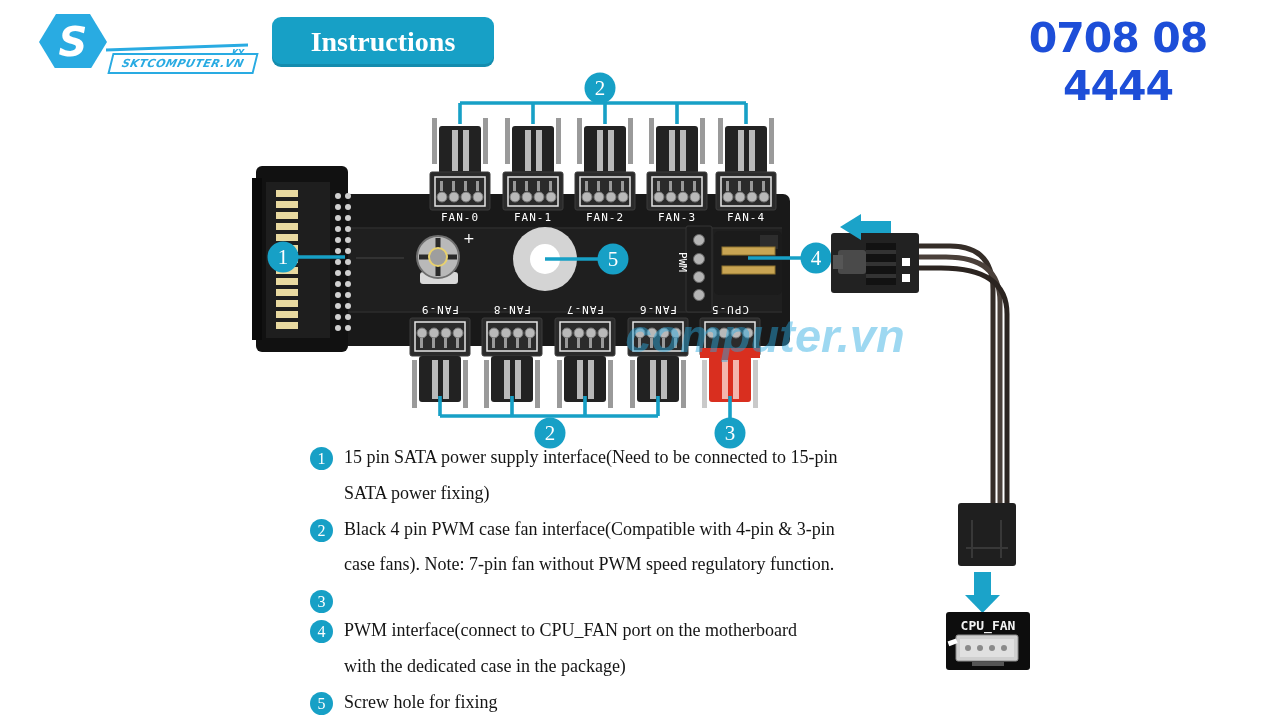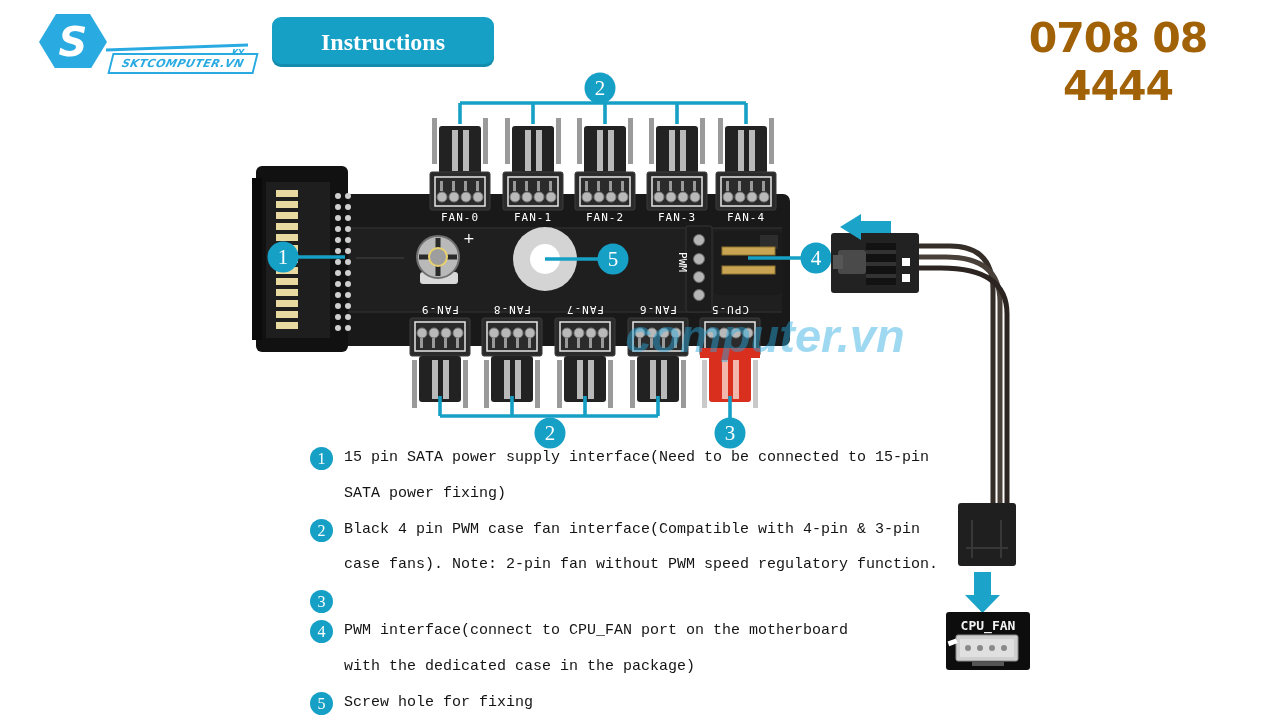--- a/index.html
+++ b/index.html
@@ -13,32 +13,32 @@
       transform:skewY(-2deg);}
   .logo-tag{position:absolute;left:214px;top:43px;font-family:"DejaVu Sans",sans-serif;
       font-weight:700;font-size:8px;color:#29abe2;font-style:italic;}
   .logo-sub{position:absolute;left:92px;top:47px;width:142px;height:17px;border:2px solid #29abe2;
       transform:skewX(-14deg);display:flex;align-items:center;justify-content:center;
       font-family:"DejaVu Sans",sans-serif;font-weight:800;font-style:italic;font-size:11px;
       color:#29abe2;letter-spacing:.5px;background:#fff;}
   .title-box{position:absolute;left:272px;top:17px;width:222px;height:50px;background:#17a0c6;
       border-radius:9px;display:flex;align-items:center;justify-content:center;
       box-shadow:inset 0 -3px 0 rgba(0,0,0,.12);}
-  .title-box span{font-family:"Liberation Serif",serif;font-weight:700;font-size:24px;color:#ffffff;}
+  .title-box span{font-family:"Liberation Serif",serif;font-weight:700;font-size:28px;color:#ffffff;}
   .phone{position:absolute;left:968px;top:14px;width:300px;text-align:center;
-      font-family:"DejaVu Sans",sans-serif;font-weight:800;font-size:41px;color:#a16207;
+      font-family:"DejaVu Sans",sans-serif;font-weight:800;font-size:41px;color:#1d4ed8;
       letter-spacing:-1px;}
   
   .legend{position:absolute;left:310px;top:440px;width:680px;}
   .legend .item{display:flex;margin:0;}
   .legend .badge{flex:0 0 23px;height:23px;margin:7px 11px 0 0;background:#17a0c6;color:#fff;
       border-radius:50%;text-align:center;line-height:23px;font-size:16px;
       font-family:"Liberation Serif",serif;}
   .legend .lines{display:flex;flex-direction:column;}
-  .legend .ln{font-size:15px;line-height:35.8px;color:#141414;white-space:nowrap;font-family:Liberation Mono, monospace;}
+  .legend .ln{font-size:18px;line-height:35.8px;color:#141414;white-space:nowrap;}
   svg text{user-select:none;}
 </style>
 </head>
 <body>
 
 <div class="logo">
   <svg width="230" height="62">
     <polygon points="38,8 72,8 89,36 72,64 38,64 21,36" fill="#29abe2"></polygon>
     <text x="55" y="50" text-anchor="middle" font-family="DejaVu Sans" font-style="italic" font-weight="800" font-size="40" fill="#ffffff">S</text>
   </svg>
@@ -395,21 +395,21 @@
     <span class="badge">1</span>
     <div class="lines">
       <div class="ln">15 pin SATA power supply interface(Need to be connected to 15-pin</div>
       <div class="ln">SATA power fixing)</div>
     </div>
   </div>
   <div class="item">
     <span class="badge">2</span>
     <div class="lines">
       <div class="ln">Black 4 pin PWM case fan interface(Compatible with 4-pin &amp; 3-pin</div>
-      <div class="ln">case fans). Note: 2-pin fan without PWM speed regulatory function.</div>
+      <div class="ln">case fans). Note: 7-pin fan without PWM speed regulatory function.</div>
     </div>
   </div>
   <div class="item">
     <span class="badge">3</span>
   </div>
   <div class="item">
     <span class="badge">4</span>
     <div class="lines">
       <div class="ln">PWM interface(connect to CPU_FAN port on the motherboard</div>
       <div class="ln">with the dedicated case in the package)</div>

